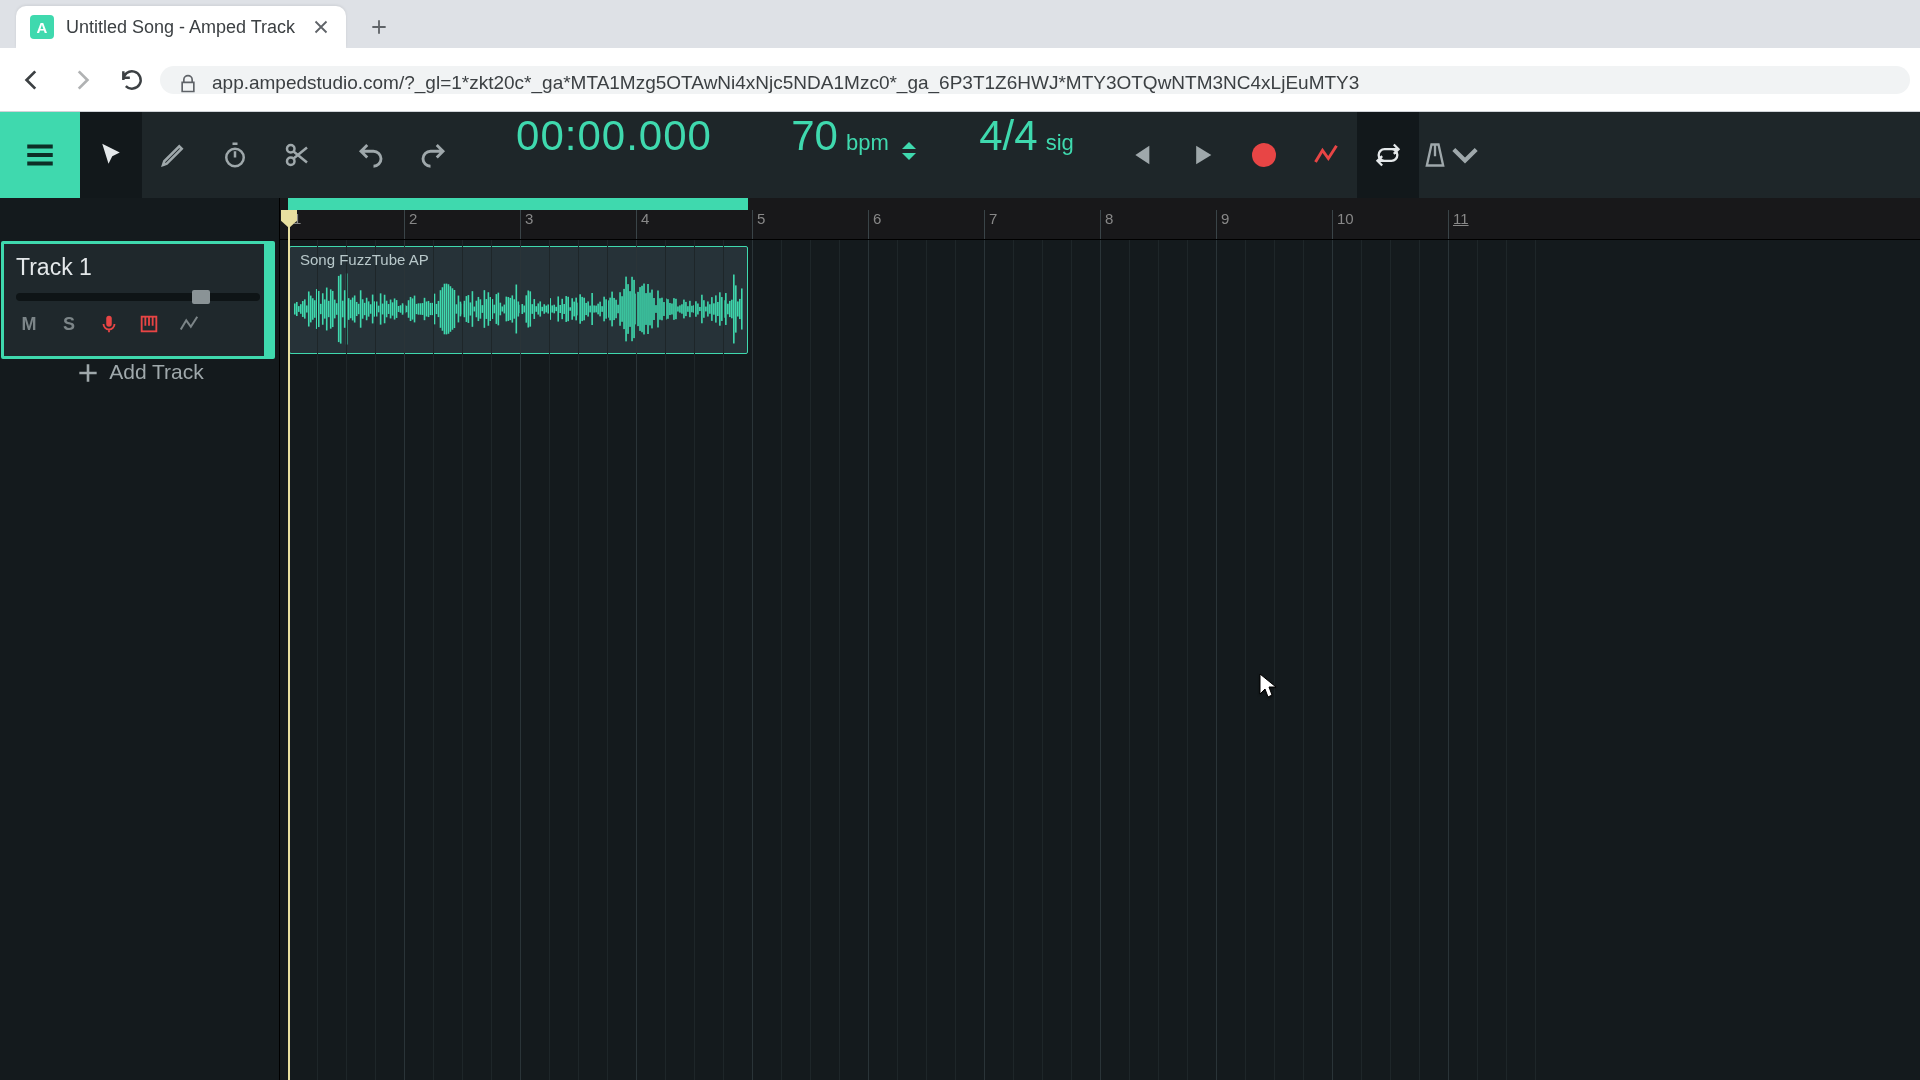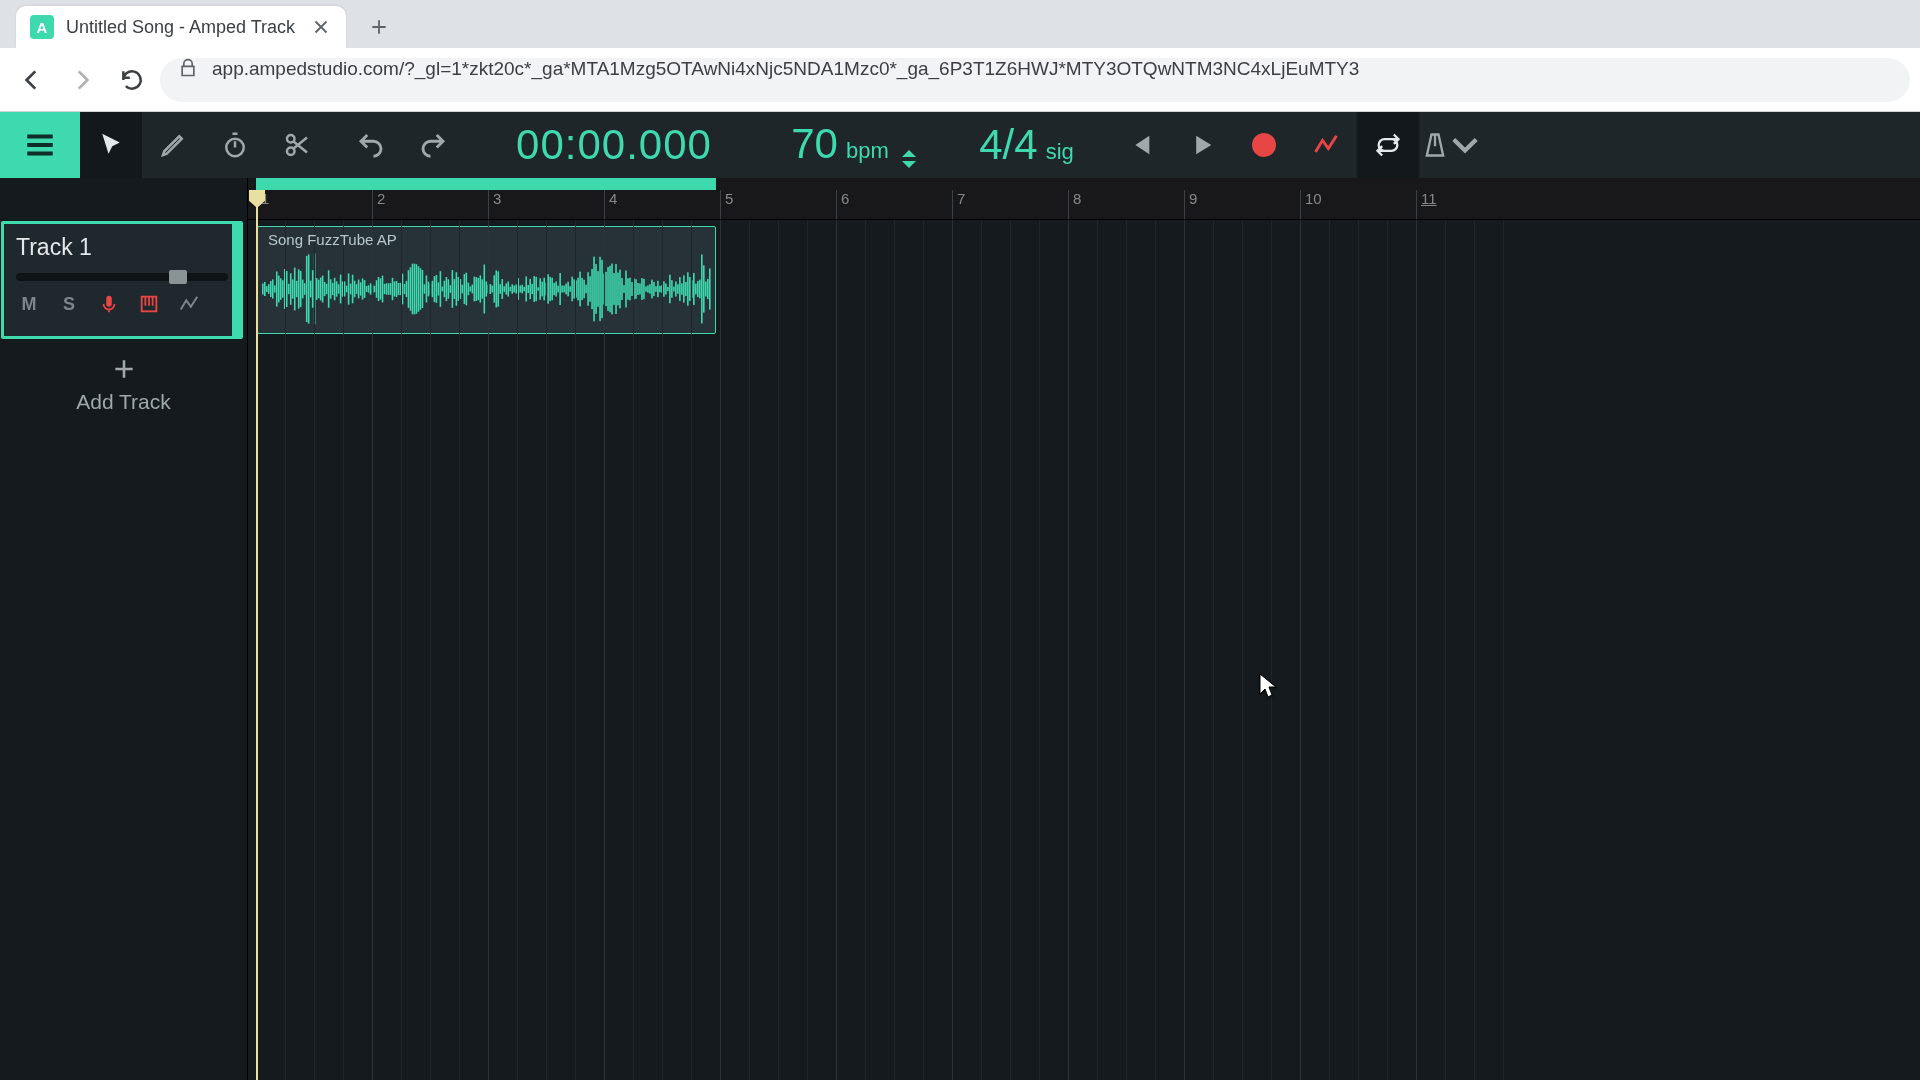--- a/index.html
+++ b/index.html
@@ -21,28 +21,28 @@
   .tab-strip{height:48px;display:flex;align-items:flex-end;padding-left:16px;gap:8px}
   .tab{height:42px;background:#fff;border-radius:10px 10px 0 0;display:flex;align-items:center;padding:0 14px;min-width:330px;gap:12px;box-shadow:0 -1px 3px rgba(0,0,0,.08)}
   .favicon{width:24px;height:24px;background:var(--teal);border-radius:4px;display:flex;align-items:center;justify-content:center;color:#fff;font-weight:bold;font-size:15px}
   .tab-title{font-size:18px;color:#3c4043}
   .tab-close{margin-left:auto;font-size:20px;color:#5f6368;width:22px;height:22px;display:flex;align-items:center;justify-content:center;border-radius:50%}
   .new-tab{width:34px;height:34px;display:flex;align-items:center;justify-content:center;margin-bottom:4px;margin-left:8px;border-radius:50%}
   .new-tab svg{width:20px;height:20px}
   .addr-bar{height:64px;background:#fff;display:flex;align-items:center;padding:0 10px;gap:6px;border-bottom:1px solid #d0d3d8}
   .nav-btn{width:44px;height:44px;display:flex;align-items:center;justify-content:center;border-radius:50%}
   .nav-btn svg{width:26px;height:26px}
-  .url-box{flex:1;height:44px;background:#f1f3f4;border-radius:22px;display:flex;align-items:flex-start;padding:0 18px;gap:14px;font-size:19px;color:#3c4043}
+  .url-box{flex:1;height:28px;background:#f1f3f4;border-radius:22px;display:flex;align-items:flex-end;padding:0 18px;gap:14px;font-size:19px;color:#3c4043}
   .url-box .lock{width:20px;height:20px}
 
   
   .app{position:absolute;top:112px;left:0;right:0;bottom:0;background:var(--dark);display:flex;flex-direction:column}
 
   
-  .toolbar{height:66px;background:#1e2629;display:flex;align-items:center}
+  .toolbar{height:86px;background:#1e2629;display:flex;align-items:flex-start}
   .menu-btn{width:80px;height:100%;background:var(--teal);display:flex;align-items:center;justify-content:center}
   .tool-group{display:flex;align-items:center;height:100%}
   .tool-btn{width:62px;height:100%;display:flex;align-items:center;justify-content:center;color:var(--text)}
   .tool-btn.active{background:#12181b}
   .tool-btn svg{width:30px;height:30px}
   .spacer-12{width:12px}
   .time-display{width:300px;text-align:center;color:var(--teal);font-size:42px;font-weight:500;font-family:"Segoe UI",Arial;letter-spacing:1px}
   .bpm-block{display:flex;align-items:baseline;gap:8px;color:var(--teal);width:180px;justify-content:center}
   .bpm-val{font-size:42px;font-weight:500}
   .bpm-unit{font-size:22px;font-weight:500}
@@ -51,36 +51,36 @@
   .sig-block{display:flex;align-items:baseline;gap:8px;color:var(--teal);width:165px;justify-content:center}
   .sig-val{font-size:42px;font-weight:500}
   .sig-unit{font-size:22px;font-weight:500}
   .transport-btn{width:62px;height:100%;display:flex;align-items:center;justify-content:center;color:var(--text)}
   .transport-btn svg{width:28px;height:28px}
   .record-dot{width:24px;height:24px;background:#E84545;border-radius:50%}
   .loop-btn-active{background:#12181b}
 
   
   .main{flex:1;display:flex;position:relative;overflow:hidden}
-  .track-panel{width:248px;background:var(--dark);display:flex;flex-direction:column;border-right:1px solid #000}
+  .track-panel{width:280px;background:var(--dark);display:flex;flex-direction:column;border-right:1px solid #000}
   
   .ruler-corner{height:42px;background:var(--dark)}
 
   .track-header{height:118px;background:#1f282c;border:3px solid var(--teal);border-radius:2px;margin:1px 4px 1px 1px;display:flex;flex-direction:column;padding:10px 12px 6px;position:relative}
   .track-header::after{content:"";position:absolute;right:0;top:0;bottom:0;width:8px;background:var(--teal)}
   .track-name{color:#e4e8ea;font-size:23px;font-weight:400;margin-bottom:8px}
   .track-slider{height:8px;background:#0e1416;border-radius:4px;position:relative;margin:4px 0 10px}
   .track-slider-thumb{position:absolute;width:18px;height:14px;background:#8a9396;border-radius:2px;top:-3px;left:72%}
   .track-btns{display:flex;gap:14px;align-items:center}
   .tb{width:26px;height:26px;display:flex;align-items:center;justify-content:center;color:#7c8588;font-size:18px;font-weight:bold}
   .tb.rec{color:#E84545}
   .tb.midi-on{color:#E84545}
   .tb svg{width:22px;height:22px}
 
-  .add-track{height:90px;display:flex;flex-direction:column;align-items:center;justify-content:center;gap:8px;color:var(--text);font-size:21px}
+  .add-track{height:90px;display:flex;align-items:flex-start;justify-content:center;gap:8px;color:var(--text);font-size:21px}
   .add-track svg{width:26px;height:26px}
 
   
   .timeline{flex:1;display:flex;flex-direction:column;position:relative}
   .ruler{height:42px;background:#18181a;position:relative;border-bottom:1px solid #000}
   .loop-region{position:absolute;top:0;height:12px;background:var(--teal);left:8px;width:460px}
   .ruler-ticks{position:absolute;top:12px;left:0;right:0;bottom:0}
   .tick{position:absolute;top:0;bottom:0;color:#888;font-size:15px;padding-left:4px;border-left:1px solid #3a4448}
   .playhead{position:absolute;top:12px;bottom:-900px;left:8px;width:2px;background:#E8DFA0;z-index:50}
   .playhead::before{content:"";position:absolute;top:0;left:-7px;width:16px;height:18px;background:#E8DFA0;clip-path:polygon(0 0,100% 0,100% 60%,50% 100%,0 60%)}

